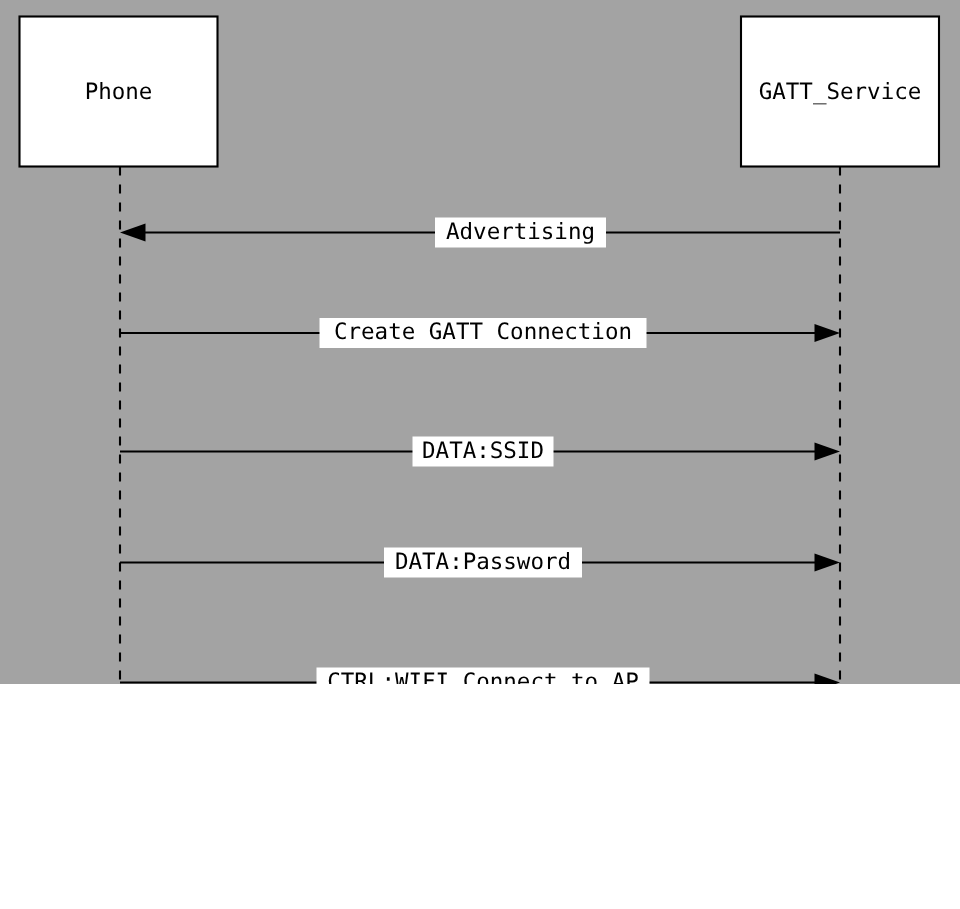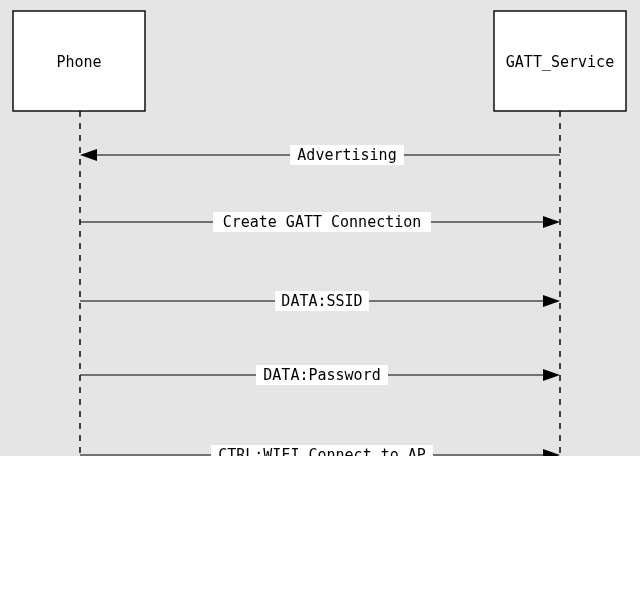--- a/index.html
+++ b/index.html
@@ -7,21 +7,21 @@
     padding: 0;
     background: #ffffff;
   }
   body {
     font-family: "DejaVu Sans Mono", monospace;
   }
   #diagram-root {
     position: relative;
     width: 640px;
     height: 456px;
-    background: #e5e5e5;
+    background: #a3a3a3;
     overflow: hidden;
   }
   #seq-svg {
     position: absolute;
     left: 0;
     top: 0;
     width: 640px;
     height: 606px;
     display: block;
   }

